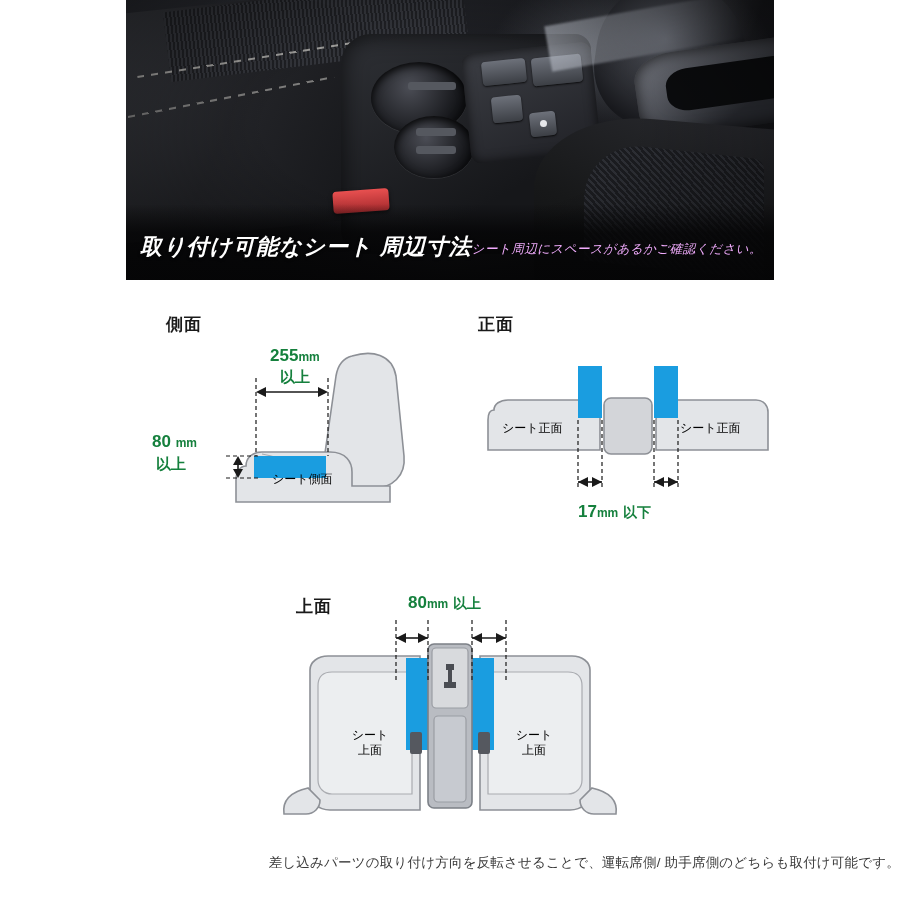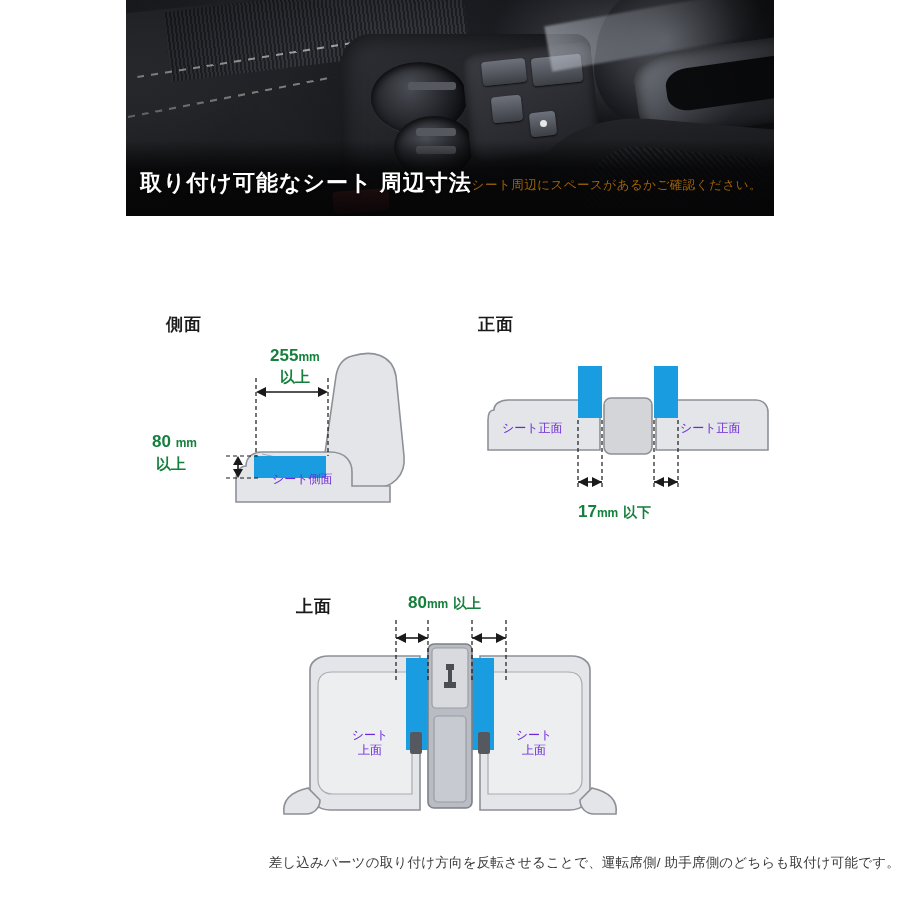--- a/index.html
+++ b/index.html
@@ -15,23 +15,24 @@
     position: relative;
     overflow: hidden;
   }
 
   
   .hero {
     position: absolute;
     left: 126px;
     top: 0;
     width: 648px;
-    height: 216px;
+    height: 280px;
     overflow: hidden;
     background: #0d0d0f;
+    font-style: italic;
   }
   .hero-photo {
     position: absolute;
     inset: 0;
     background:
       radial-gradient(ellipse 200px 120px at 78% 18%, rgba(120,125,135,0.55), rgba(0,0,0,0) 70%),
       radial-gradient(ellipse 170px 100px at 30% 10%, rgba(90,95,105,0.40), rgba(0,0,0,0) 72%),
       radial-gradient(ellipse 240px 160px at 50% 95%, rgba(60,62,70,0.55), rgba(0,0,0,0) 70%),
       linear-gradient(160deg, #2b2d33 0%, #191a1e 40%, #0e0e11 100%);
   }
@@ -191,21 +192,21 @@
     font-size: 22px;
     font-weight: bold;
     letter-spacing: 1px;
     text-shadow: 0 1px 3px rgba(0,0,0,.9);
     white-space: nowrap;
   }
   .hero-sub {
     position: absolute;
     right: 12px;
     bottom: 22px;
-    color: #a16207;
+    color: #f0abfc;
     font-size: 12.5px;
     letter-spacing: .5px;
     white-space: nowrap;
   }
 
   
   .diagrams {
     position: absolute;
     left: 0; top: 280px;
     width: 900px;
@@ -224,21 +225,21 @@
     font-weight: bold;
     color: #15803d;
     white-space: nowrap;
   }
   .dim-text .u { font-size: 12px; font-weight: bold; }
   .dim-text .sm { font-size: 14px; }
 
   .seat-label {
     position: absolute;
     font-size: 12px;
-    color: #6d28d9;
+    color: #000000;
     white-space: nowrap;
     text-align: center;
     line-height: 1.25;
   }
 
   svg { position: absolute; left: 0; top: 0; overflow: visible; }
 
   .footnote {
     position: absolute;
     left: 0; right: 0;

